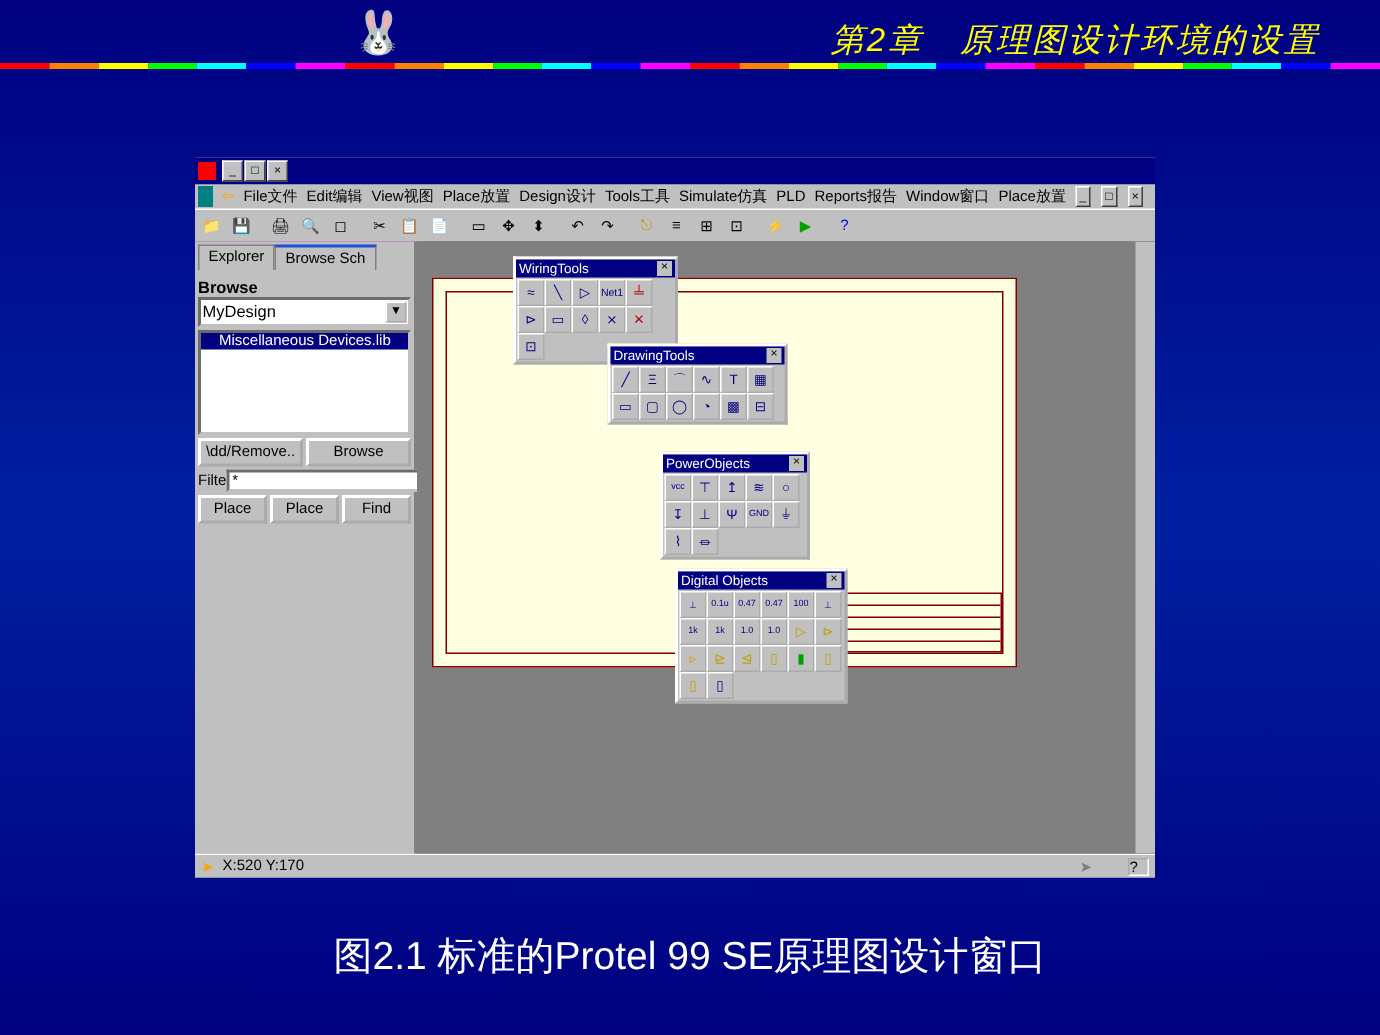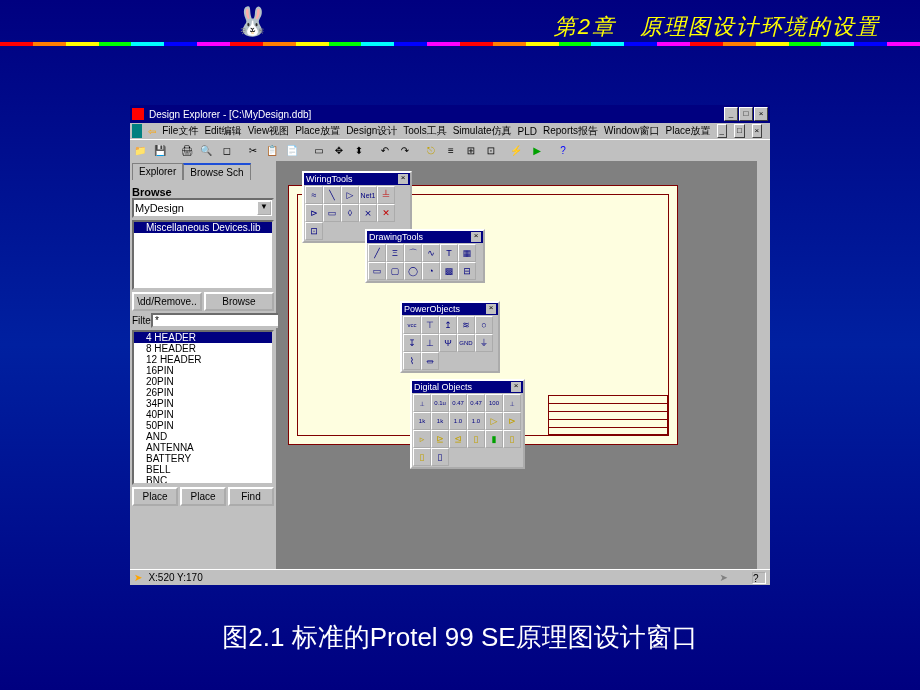--- a/index.html
+++ b/index.html
@@ -40,21 +40,21 @@
 .filter-row input { flex: 1; border: 2px inset #c0c0c0; font-size: 10px; padding: 0 2px; }
 .right-area { flex: 1; display: flex; flex-direction: column; background: #808080; }
 .doc-tabs { display: flex; background: #c0c0c0; font-size: 10px; padding: 2px 2px 0 2px; }
 .doc-tab { padding: 2px 8px; border: 1px solid #808080; background: #c0c0c0; margin-right: 2px; display: flex; align-items: center; gap: 2px; }
 .doc-tab .icon { width: 10px; height: 10px; background: #808000; }
 .canvas-area { flex: 1; background: #808080; position: relative; padding: 6px; overflow: hidden; }
 .sheet { position: absolute; left: 10px; top: 24px; width: 390px; height: 260px; background: #fefee0; border: 1px solid #800000; }
 .sheet-inner { position: absolute; inset: 8px; border: 1px solid #800000; }
 .title-block { position: absolute; bottom: 0; right: 0; width: 120px; height: 40px; border: 1px solid #800000; }
 .title-block div { border-bottom: 1px solid #800000; height: 8px; }
-.float-tb { position: absolute; background: #c0c0c0; border: 2px outset #fff; font-size: 9px; }
+.float-tb { position: absolute; background: #c0c0c0; border: 2px outset #fff; font-size: 9px; margin-left: 40px; }
 .float-tb .ft-title { background: #000080; color: #fff; padding: 1px 2px; display: flex; justify-content: space-between; align-items: center; font-size: 9px; }
 .float-tb .ft-close { width: 10px; height: 10px; background: #c0c0c0; color: #000; text-align: center; line-height: 8px; font-size: 8px; }
 .float-tb .ft-body { display: flex; flex-wrap: wrap; padding: 1px; }
 .ft-btn { width: 18px; height: 18px; border: 1px outset #fff; display: flex; align-items: center; justify-content: center; font-size: 9px; color: #000080; }
 .statusbar { height: 16px; background: #c0c0c0; border-top: 1px solid #fff; display: flex; align-items: center; font-size: 10px; padding: 0 4px; }
 .status-arrow { color: #ffa500; margin-right: 6px; }
 .status-arrow2 { color: #808080; margin-left: auto; margin-right: 20px; }
 .scroll-area { position: absolute; bottom: 0; right: 0; width: 14px; height: 100%; background: #c0c0c0; border-left: 1px solid #808080; }
 </style>
 </head>
@@ -133,21 +133,20 @@
 </div>
 <div class="callout" style="left:594px; top:545px;">
   <div class="callout-line" style="width:30px;"></div>
   <div class="callout-num">10</div>
   <div class="callout-vline" style="height:24px; position:absolute; top:-24px; left:0;"></div>
 </div>
 
 <div class="screenshot-area">
   <div class="titlebar">
     <span style="width:12px;height:12px;background:#ff0000;margin-right:3px;"></span>
-    <span class="title-text">Design Explorer - [C:\MyDesign.ddb]</span>
     <span class="win-btn">_</span>
     <span class="win-btn">□</span>
     <span class="win-btn">×</span>
   </div>
   <div class="menubar">
     <span class="menu-icon"></span>
     <span style="color:#ffa500;margin-right:6px;">⇦</span>
     <span>File文件</span>
     <span>Edit编辑</span>
     <span>View视图</span>
@@ -207,37 +206,20 @@
       <div class="listbox" style="height:70px;">
         <div class="item sel">Miscellaneous Devices.lib</div>
       </div>
       <div class="btn-row">
         <div class="panel-btn">\dd/Remove..</div>
         <div class="panel-btn">Browse</div>
       </div>
       <div class="filter-row">
         <span>Filte</span>
         <input value="*" style="">
-      </div>
-      <div class="listbox" style="height:155px;">
-        <div class="item sel">4 HEADER</div>
-        <div class="item">8 HEADER</div>
-        <div class="item">12 HEADER</div>
-        <div class="item">16PIN</div>
-        <div class="item">20PIN</div>
-        <div class="item">26PIN</div>
-        <div class="item">34PIN</div>
-        <div class="item">40PIN</div>
-        <div class="item">50PIN</div>
-        <div class="item">AND</div>
-        <div class="item">ANTENNA</div>
-        <div class="item">BATTERY</div>
-        <div class="item">BELL</div>
-        <div class="item">BNC</div>
-
       </div>
       <div class="btn-row">
         <div class="panel-btn">Place</div>
         <div class="panel-btn">Place</div>
         <div class="panel-btn">Find</div>
       </div>
     </div>
 
     <div class="right-area">
       <div class="canvas-area">

